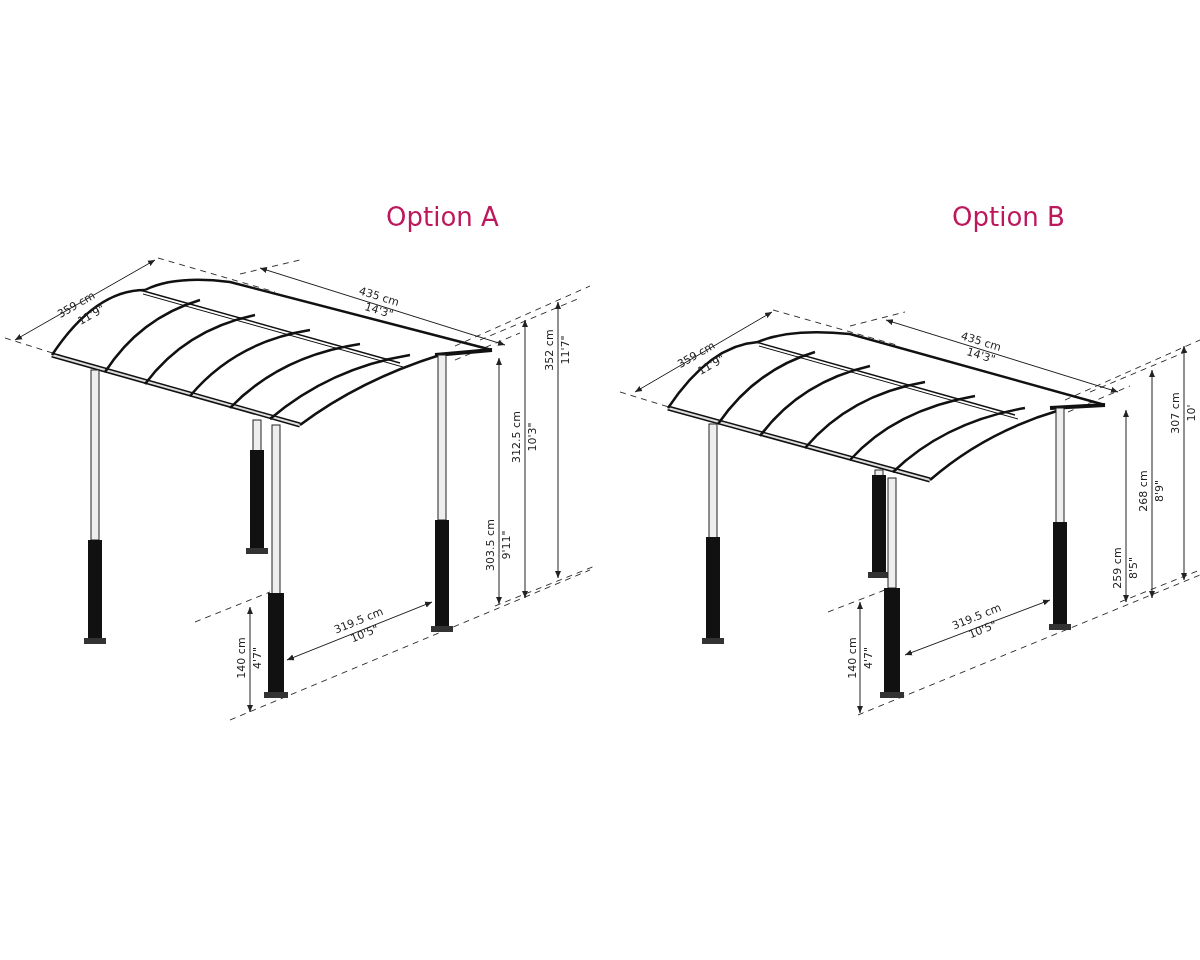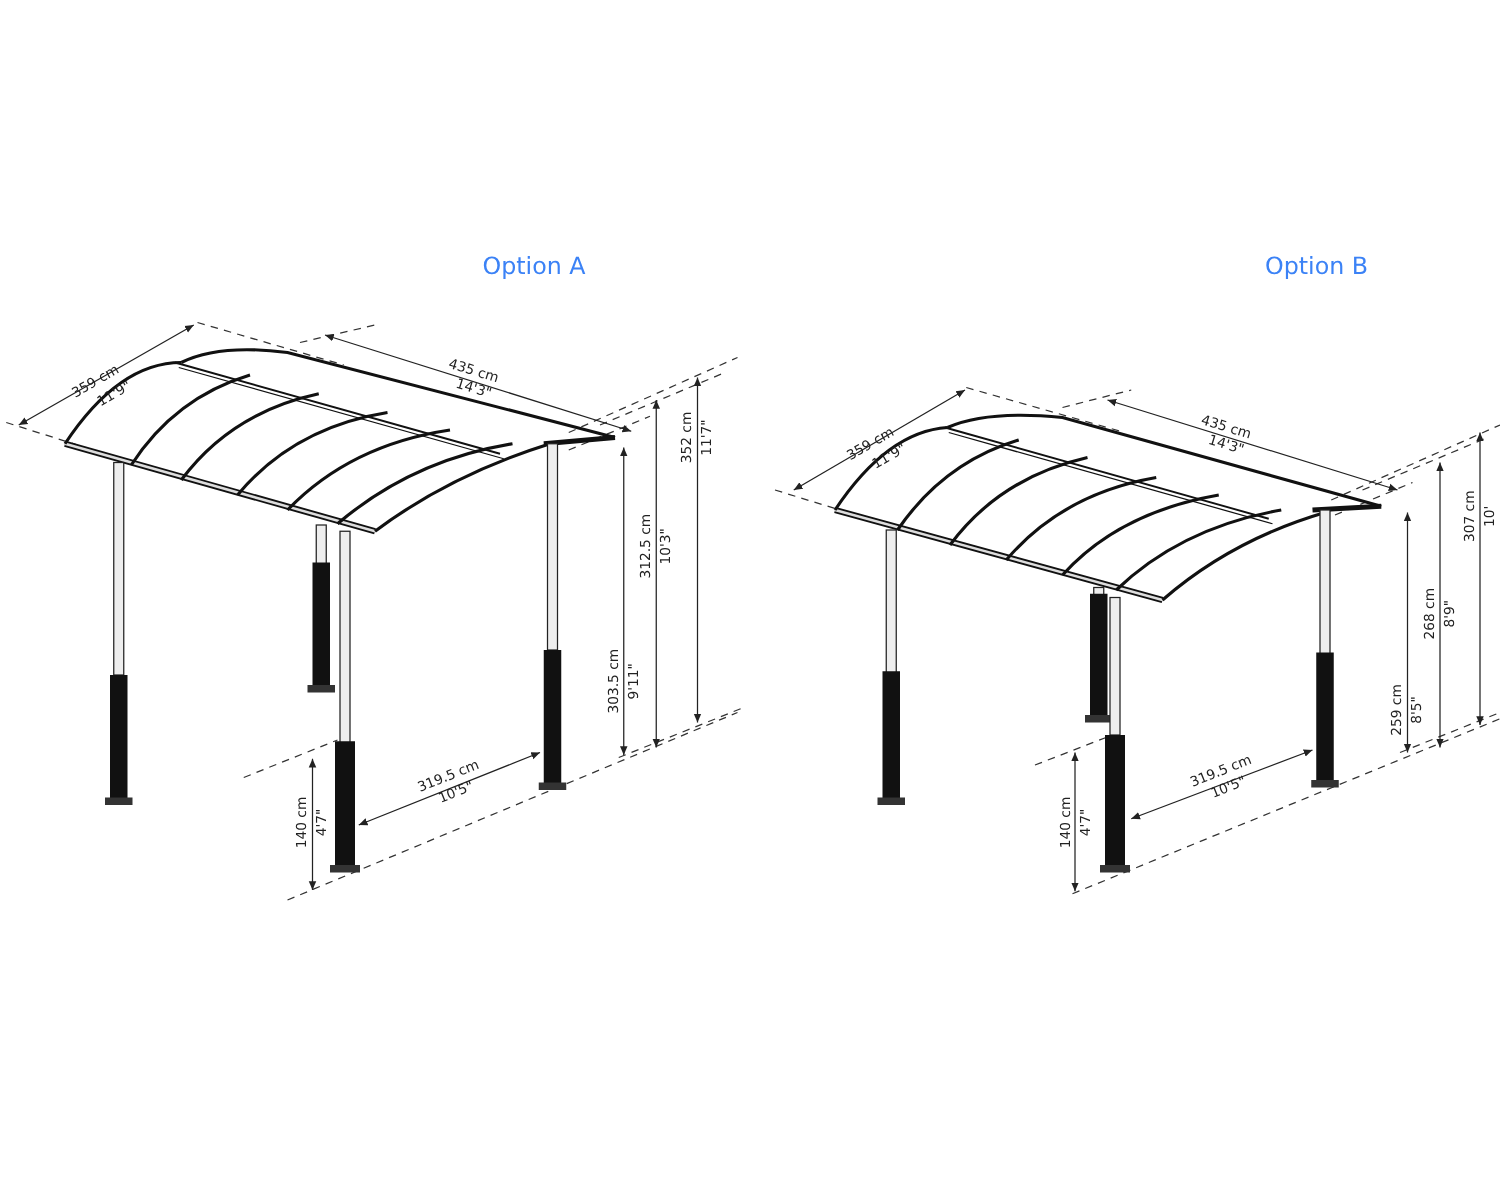--- a/index.html
+++ b/index.html
@@ -1,26 +1,26 @@
 <!DOCTYPE html>
 <html><head>
 <meta charset="utf-8">
 <style>
   html, body { margin:0; padding:0; background:#ffffff; }
   body { width:1200px; height:960px; position:relative; overflow:hidden;
          font-family:"DejaVu Sans", "Liberation Sans", sans-serif; color:#1a1a1a; }
-  .title { position:absolute; font-size:19px; color:#3b82f6; }
+  .title { position:absolute; font-size:26px; color:#be185d; }
   svg { position:absolute; left:0; top:0; }
   .dim { font-size:11px; fill:#222; font-family:"DejaVu Sans", sans-serif; }
 </style>
 </head>
 <body>
 
 <div class="title" style="left:386px;top:202px;">Option A</div>
-<div class="title" style="left:1012px;top:202px;">Option B</div>
+<div class="title" style="left:952px;top:202px;">Option B</div>
 
 <svg width="1200" height="960" viewBox="0 0 1200 960">
   <defs>
     <marker id="ar" markerWidth="8" markerHeight="8" refX="7" refY="4" orient="auto-start-reverse">
       <path d="M0,1 L7,4 L0,7 z" fill="#222"></path>
     </marker>
   </defs>
 
   <g>
 

